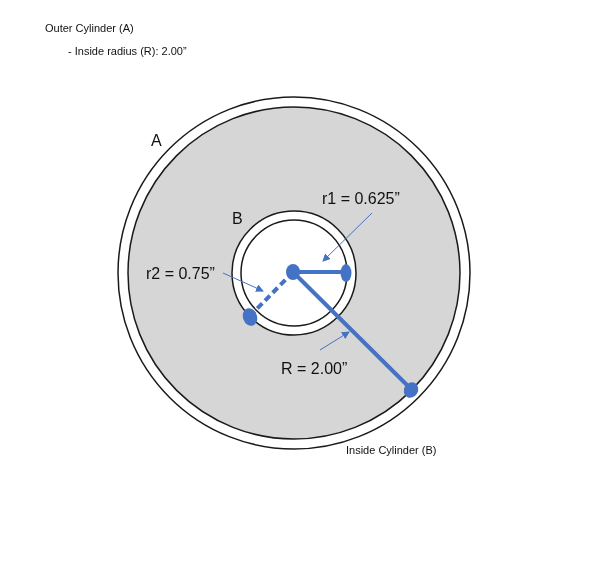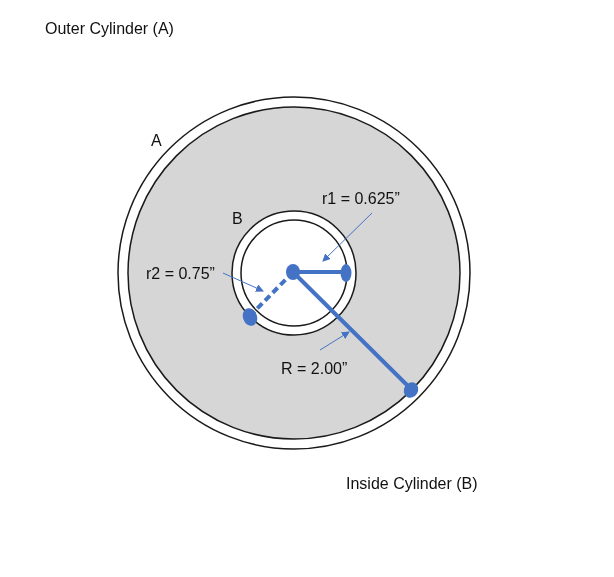--- a/index.html
+++ b/index.html
@@ -10,49 +10,50 @@
     body {
       width: 614px;
       height: 577px;
       position: relative;
       overflow: hidden;
       font-family: "Liberation Sans", "DejaVu Sans", sans-serif;
       color: #111111;
     }
     .text-block {
       position: absolute;
-      font-size: 16px;
+      font-size: 11px;
       line-height: 23px;
       white-space: nowrap;
     }
     .text-block .title {
       display: block;
     }
     .text-block .bullet {
       display: block;
       padding-left: 23px;
     }
     #outer-info { left: 45px; top: 17px; }
-    #inner-info { left: 346px; top: 472px; }
+    #inner-info { left: 346px; top: 439px; }
     svg#diagram {
       position: absolute;
       left: 0;
       top: 0;
     }
     .svg-label {
       font-family: "Liberation Sans", "DejaVu Sans", sans-serif;
       font-size: 16px;
       fill: #111111;
     }
   </style>
 </head>
 <body>
 
 <div class="text-block" id="outer-info">
   <span class="title">Outer Cylinder (A)</span>
+  <span class="bullet">- Inside radius (R): 2.00”</span>
 </div>
 
 <svg id="diagram" width="614" height="577" viewBox="0 0 614 577" xmlns="http://www.w3.org/2000/svg">
   <defs>
     <marker id="arrowhead" markerWidth="8" markerHeight="8" refX="7" refY="4" orient="auto" markerUnits="userSpaceOnUse">
       <path d="M0,0 L8,4 L0,8 Z" fill="#4472C4"></path>
     </marker>
   </defs>
 
   <circle cx="294" cy="273" r="176" fill="#ffffff" stroke="#1A1A1A" stroke-width="1.5"></circle>

